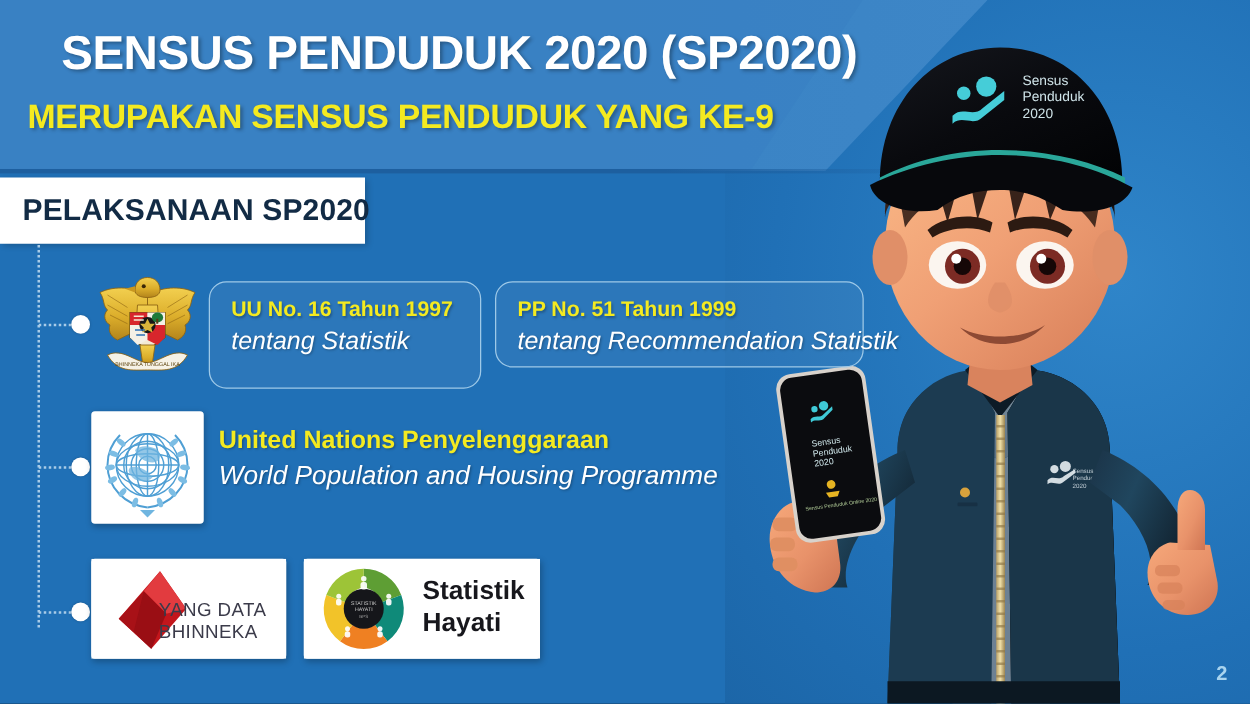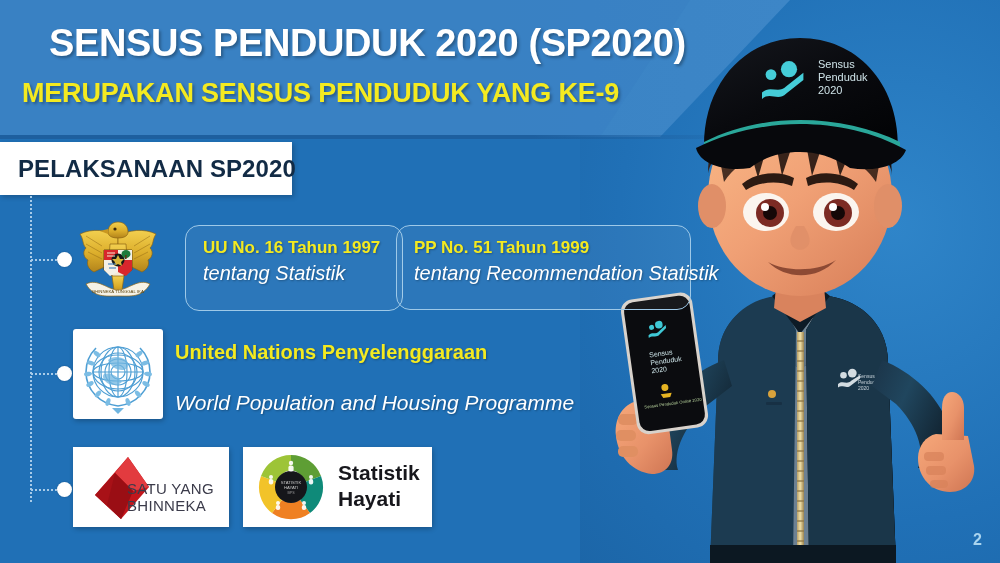--- a/index.html
+++ b/index.html
@@ -94,21 +94,21 @@
     text-shadow:1px 1px 2px rgba(0,0,0,.28);
   }
 
   
   .un-title{
     position:absolute;left:175px;top:341px;
     font-size:20px;font-weight:bold;color:#f4ea20;white-space:nowrap;
     text-shadow:1px 1px 2px rgba(0,0,0,.3);
   }
   .un-sub{
-    position:absolute;left:175px;top:391px;
+    position:absolute;left:175px;top:369px;
     font-size:21px;font-style:italic;color:#ffffff;white-space:nowrap;
     text-shadow:1px 1px 2px rgba(0,0,0,.3);
   }
 
   
   .sh-text{
     position:absolute;left:338px;top:460px;
     font-size:21px;font-weight:bold;color:#17171c;line-height:1.25;
   }
 
@@ -386,26 +386,26 @@
       <path d="M36 50 L44 50 M37 54 L44 54" stroke="#2b6fb5" stroke-width="1.1"></path>
 
       <path d="M40 62 L52 62 L50 76 L46 80 L42 76 Z" fill="url(#gold)" stroke="#8d6413" stroke-width=".7"></path>
 
       <path d="M14 70 C26 64 36 76 46 76 C56 76 66 64 78 70
                C70 84 58 82 46 82 C34 82 22 84 14 70 Z" fill="#f6f2e6" stroke="#8d6413" stroke-width=".7"></path>
       <text x="46" y="79" text-anchor="middle" font-family="Liberation Sans, sans-serif" font-size="4.3" fill="#5e4510">BHINNEKA TUNGGAL IKA</text>
     </svg>
   </div>
 
-  <div class="law-box" style="left:185px;top:225px;width:218px;height:86px;">
+  <div class="law-box" style="left:167px;top:225px;width:218px;height:86px;">
     <div class="law-title">UU No. 16 Tahun 1997</div>
     <div class="law-sub">tentang Statistik</div>
   </div>
 
-  <div class="law-box" style="left:396px;top:225px;width:295px;height:85px;">
+  <div class="law-box" style="left:396px;top:225px;width:295px;height:69px;">
     <div class="law-title">PP No. 51 Tahun 1999</div>
     <div class="law-sub">tentang Recommendation Statistik</div>
   </div>
 
   <div class="logo-card" style="left:73px;top:329px;width:90px;height:90px;">
     <svg width="88" height="88" viewBox="0 0 88 88">
       <rect width="88" height="88" fill="#ffffff"></rect>
       <g stroke="#4f9fd4" fill="none" stroke-width="1.15">
         <circle cx="44" cy="42" r="25"></circle>
         <circle cx="44" cy="42" r="19"></circle>
@@ -451,21 +451,21 @@
   <div class="logo-card" style="left:73px;top:447px;width:156px;height:80px;">
     <svg width="156" height="80" viewBox="0 0 156 80">
       <rect width="156" height="80" fill="#ffffff"></rect>
       <path d="M55 10 L22 48 L48 72 L76 40 Z" fill="#c3161c"></path>
       <path d="M55 10 L76 40 L60 44 L42 26 Z" fill="#e23b3f"></path>
       <path d="M22 48 L42 26 L60 44 L48 72 Z" fill="#a81117"></path>
       <path d="M42 26 L60 44 L48 72 L34 58 Z" fill="#8e0d13" opacity=".55"></path>
     </svg>
   </div>
   <div class="sdi-text">
-    <div>SATU YANG</div>
+    <div>YANG DATA</div>
     <div>BHINNEKA</div>
   </div>
 
   <div class="logo-card" style="left:243px;top:447px;width:189px;height:80px;">
     <svg width="189" height="80" viewBox="0 0 189 80">
       <rect width="189" height="80" fill="#ffffff"></rect>
       <g transform="translate(48,40)">
 
         <path d="M0 -32 A32 32 0 0 1 30 -11 L14 -5 A17 17 0 0 0 0 -17 Z" fill="#5e9e34"></path>
         <path d="M30 -11 A32 32 0 0 1 19 26 L9 13 A17 17 0 0 0 14 -5 Z" fill="#0f8a79"></path>

